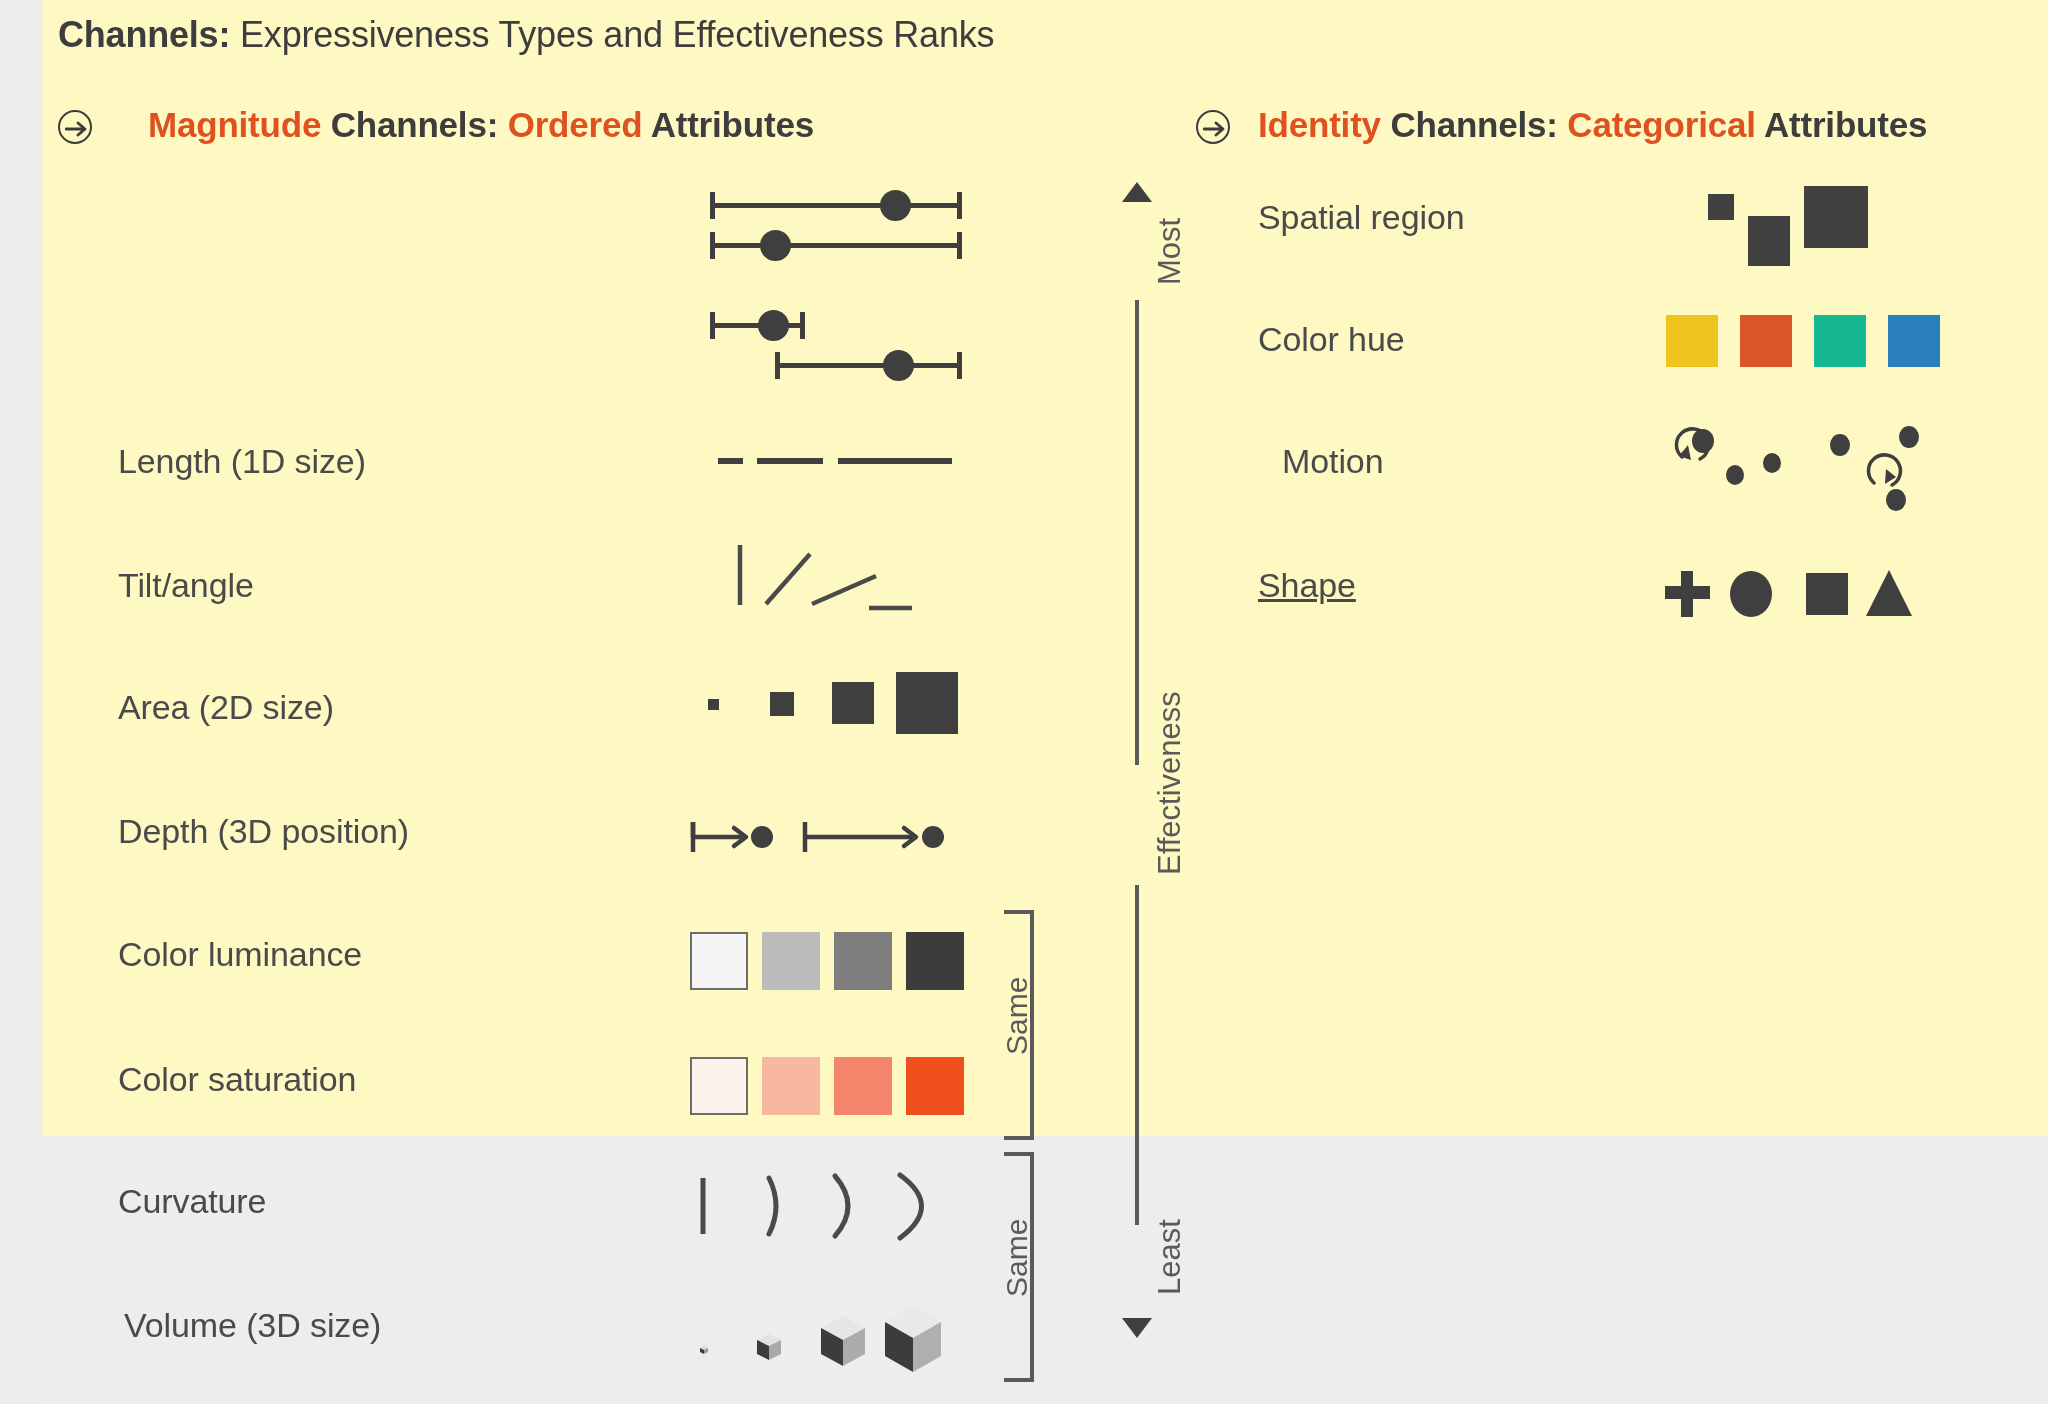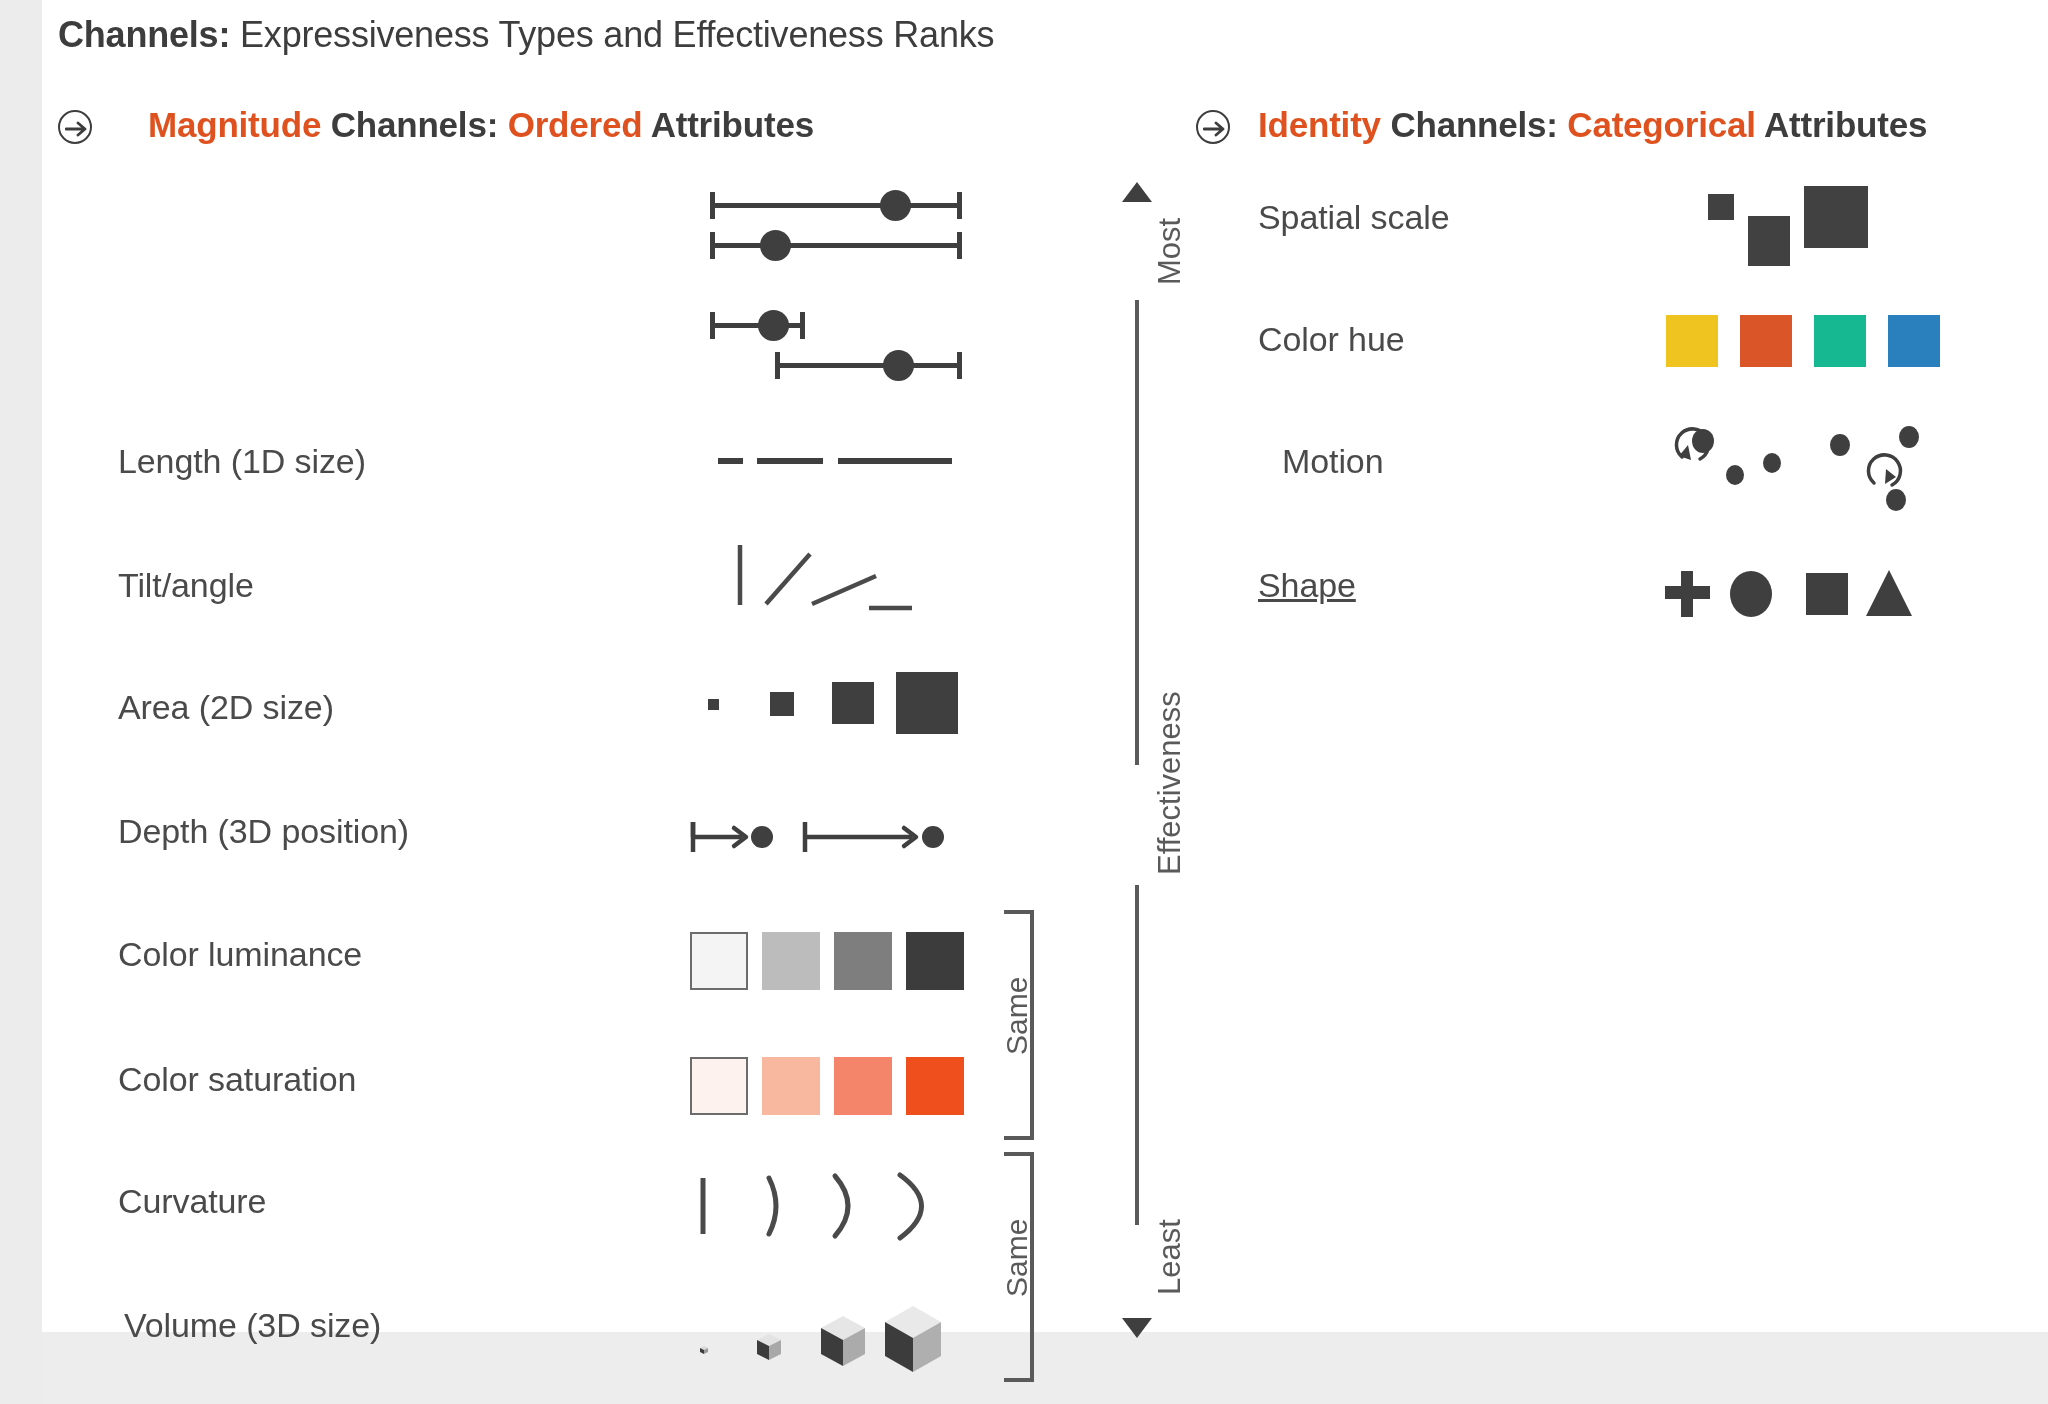--- a/index.html
+++ b/index.html
@@ -9,22 +9,22 @@
   }
   body {
     width: 2048px;
     height: 1404px;
     font-family: "Liberation Sans", sans-serif;
     overflow: hidden;
   }
   .page {
     position: absolute;
     left: 0; top: 0;
-    width: 2048px; height: 1332px;
-    background: #ffffff;
+    width: 2048px; height: 1136px;
+    background: #fef9c3;
   }
   .leftstrip {
     position: absolute;
     left: 0; top: 0;
     width: 42px; height: 1404px;
     background: #ececec;
   }
 
   
   .title {
@@ -287,21 +287,21 @@
   <div class="bracket-label" style="left:1000px; top:1297px;">Same</div>
 
   <div class="axis-tri up" style="left:1122px; top:182px;"></div>
   <div class="vtext" style="left:1152px; top:285px;">Most</div>
   <div class="axis-line" style="left:1135px; top:300px; height:465px;"></div>
   <div class="vtext" style="left:1152px; top:875px;">Effectiveness</div>
   <div class="axis-line" style="left:1135px; top:885px; height:340px;"></div>
   <div class="vtext" style="left:1152px; top:1295px;">Least</div>
   <div class="axis-tri down" style="left:1122px; top:1318px;"></div>
 
-  <div class="rowlabel" style="left:1258px; top:198px;">Spatial scale</div>
+  <div class="rowlabel" style="left:1258px; top:198px;">Spatial region</div>
   <div class="rowlabel" style="left:1258px; top:320px;">Color hue</div>
   <div class="rowlabel" style="left:1258px; top:442px;margin-left:24px;">Motion</div>
   <div class="rowlabel" style="left:1258px; top:566px;text-decoration:underline;">Shape</div>
 
   <div class="gl">
     <div class="sq" style="left:1708px; top:194px; width:26px; height:26px; background:#414141;"></div>
     <div class="sq" style="left:1748px; top:216px; width:42px; height:50px; background:#414141;"></div>
     <div class="sq" style="left:1804px; top:186px; width:64px; height:62px; background:#414141;"></div>
   </div>
 

